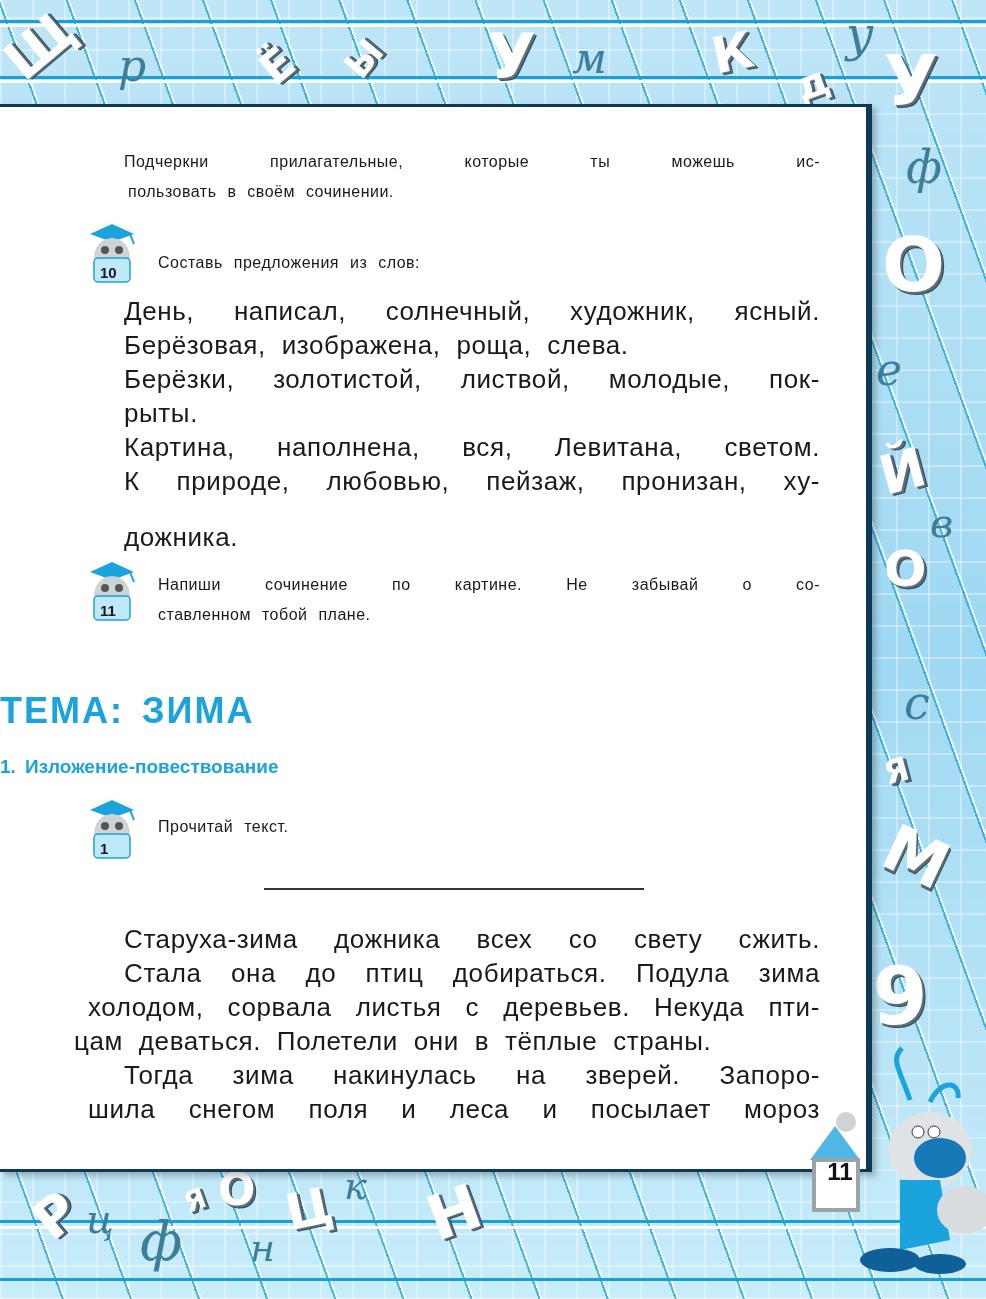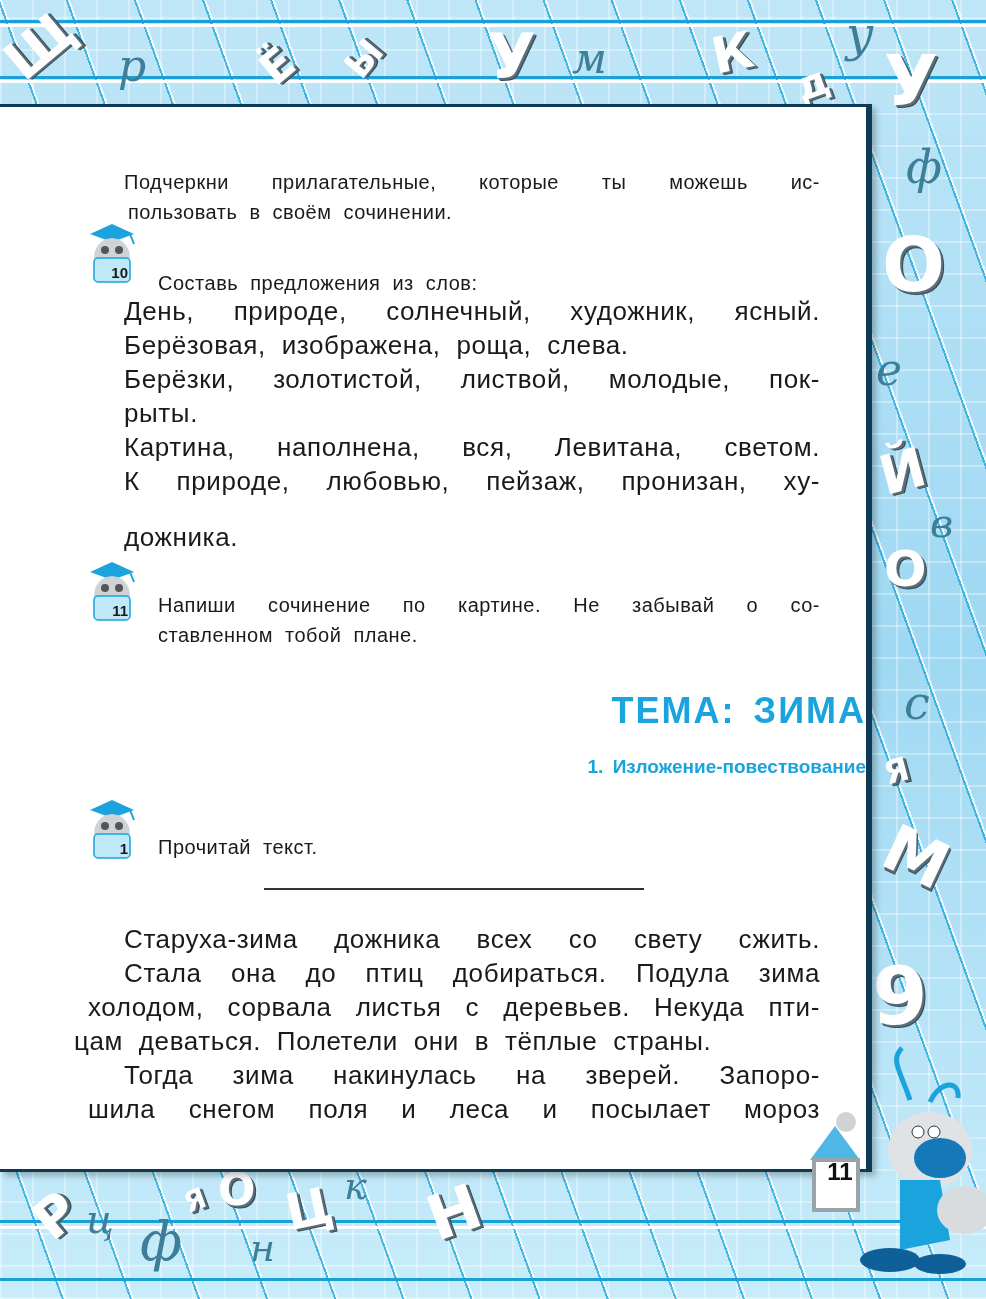--- a/index.html
+++ b/index.html
@@ -33,27 +33,27 @@
   }
   .paper {
     position:absolute; left:0; top:104px; width:866px; height:1062px;
     background:#ffffff;
     border-right:6px solid #0f3a55;
     border-top:3px solid #0f3a55;
     border-bottom:3px solid #0f3a55;
     box-shadow: 4px 4px 6px rgba(0,0,0,0.25);
   }
   .text { position:absolute; color:#1a1a1a; }
-  .instr { font-size:20px; line-height:30px; letter-spacing:0.5px; word-spacing:6px;margin-top:20px; }
+  .instr { font-size:16px; line-height:30px; letter-spacing:0.5px; word-spacing:6px; }
   .big { font-size:26px; line-height:34px; letter-spacing:0.6px; word-spacing:8px; }
   .justify { text-align:justify; text-align-last:justify; }
   .owl { position:absolute; width:54px; height:66px; }
-  .owl-num { position:absolute; left:14px; top:42px; width:28px; text-align:right;
+  .owl-num { position:absolute; left:14px; top:42px; width:28px; text-align:left;
     font-size:15px; font-weight:bold; color:#1a1a1a; font-family:"Liberation Sans", sans-serif; }
-  .title { position:absolute; left:0; width:866px; text-align:right; color:#1aa3dc; font-weight:bold; }
+  .title { position:absolute; left:0; width:866px; text-align:left; color:#1aa3dc; font-weight:bold; }
   .divider { position:absolute; left:264px; width:380px; height:0; border-top:2px solid #333; }
   .mascot { position:absolute; left:790px; top:1040px; width:196px; height:250px; }
   .page-num { position:absolute; left:820px; top:1158px; width:40px; text-align:center;
     font-size:24px; font-weight:bold; color:#111; }
 </style>
 </head>
 <body>
 
 <div class="bg-grid"></div>
 <div class="bg-slants"></div>
@@ -108,21 +108,21 @@
     <line x1="44" y1="12" x2="48" y2="22" stroke="#1aa3dc" stroke-width="2"></line>
     <ellipse cx="26" cy="36" rx="18" ry="20" fill="#cfd3d6"></ellipse>
     <circle cx="19" cy="28" r="4" fill="#555"></circle>
       <circle cx="33" cy="28" r="4" fill="#555"></circle>
     <rect x="8" y="36" width="36" height="24" rx="4" fill="#bfe8f8" stroke="#1aa3dc" stroke-width="1.5"></rect>
   </svg>
   <span class="owl-num">10</span>
 </div>
 <div class="text instr" style="left:158px;top:248px;width:660px">Составь предложения из слов:</div>
 
-<div class="text big justify" style="left:124px;top:294px;width:696px">День, природе, солнечный, художник, ясный.</div>
+<div class="text big justify" style="left:124px;top:294px;width:696px">День, написал, солнечный, художник, ясный.</div>
 <div class="text big" style="left:124px;top:328px;width:696px">Берёзовая, изображена, роща, слева.</div>
 <div class="text big justify" style="left:124px;top:362px;width:696px">Берёзки, золотистой, листвой, молодые, пок-</div>
 <div class="text big" style="left:124px;top:396px;width:696px">рыты.</div>
 <div class="text big justify" style="left:124px;top:430px;width:696px">Картина, наполнена, вся, Левитана, светом.</div>
 <div class="text big justify" style="left:124px;top:464px;width:696px">К природе, любовью, пейзаж, пронизан, ху-</div>
 <div class="text big" style="left:124px;top:520px;width:696px">дожника.</div>
 
 <div class="owl" style="left:86px;top:560px">
   <svg width="54" height="66" viewBox="0 0 54 66">
     <polygon points="4,12 26,2 48,12 26,20" fill="#1aa3dc"></polygon>

